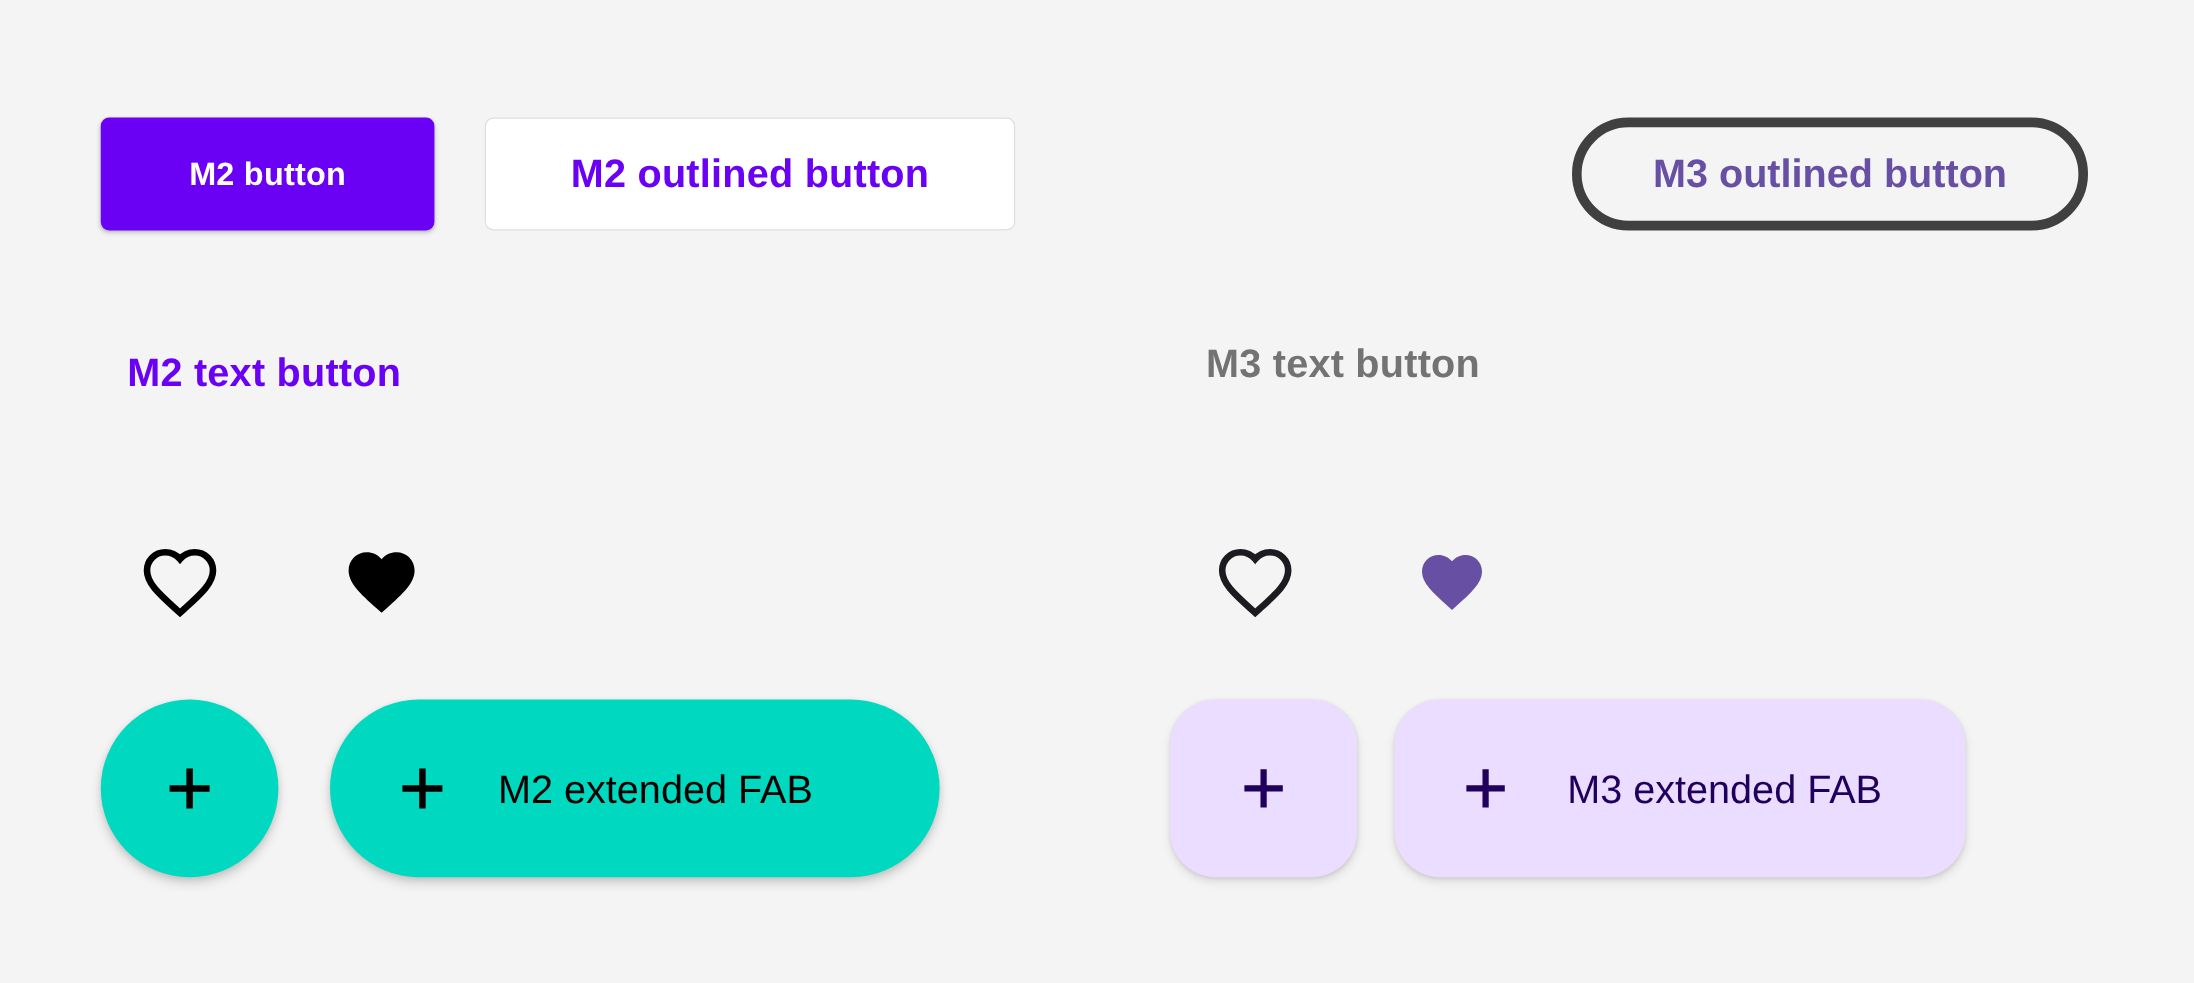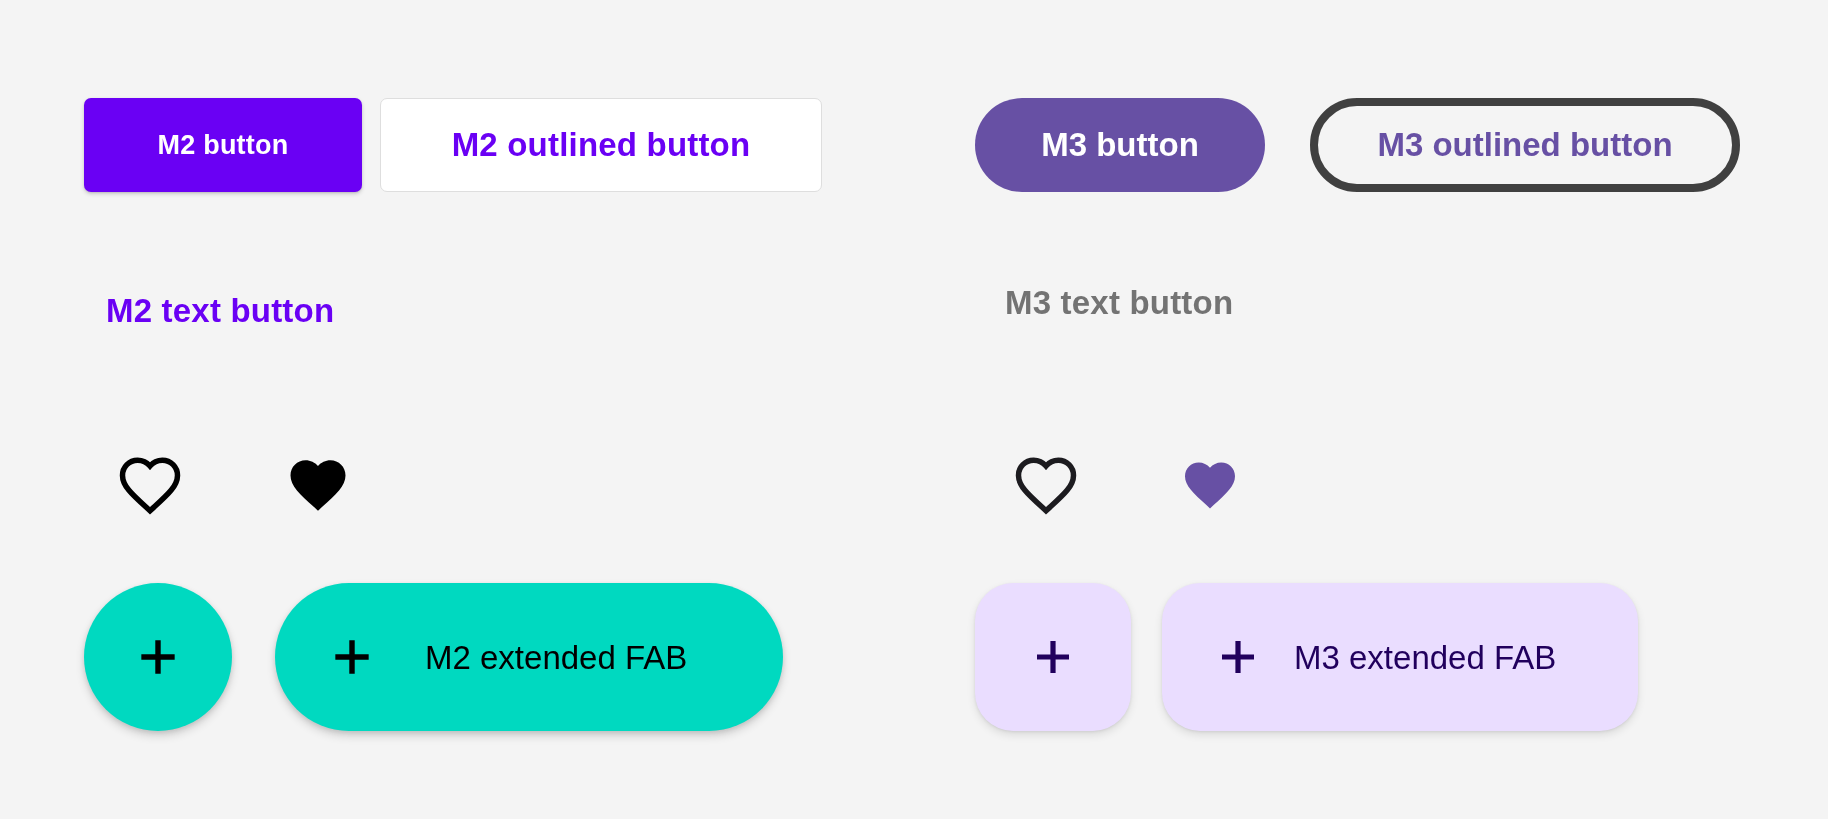--- a/index.html
+++ b/index.html
@@ -39,21 +39,21 @@
     align-items: center;
     justify-content: center;
     box-shadow: 0 2px 4px rgba(0,0,0,0.16), 0 1px 2px rgba(0,0,0,0.10);
     cursor: pointer;
     font-family: "Liberation Sans", sans-serif;
     padding: 0;
   }
 
   
   .m2-outlined-button {
-    left: 380px; top: 98px;
+    left: 404px; top: 98px;
     width: 442px; height: 94px;
     background: #ffffff;
     color: #6a00f4;
     border: 1.5px solid #dedede;
     border-radius: 7px;
     font-size: 33px;
     font-weight: bold;
     letter-spacing: 0.2px;
     display: flex;
     align-items: center;
@@ -157,21 +157,21 @@
   
   .m2-extended-fab {
     left: 275px; top: 583px;
     width: 508px; height: 148px;
     background: #00d9c0;
     border: none;
     border-radius: 74px;
     display: flex;
     align-items: center;
     justify-content: flex-start;
-    gap: 48px;
+    gap: 38px;
     padding: 0 52px;
     box-sizing: border-box;
     box-shadow: 0 5px 10px rgba(0,0,0,0.14), 0 2px 5px rgba(0,0,0,0.10);
     cursor: pointer;
     color: #000000;
     font-size: 33px;
     font-family: "Liberation Sans", sans-serif;
     white-space: nowrap;
   }
 
@@ -193,21 +193,21 @@
   
   .m3-extended-fab {
     left: 1162px; top: 583px;
     width: 476px; height: 148px;
     background: #eaddff;
     border: none;
     border-radius: 38px;
     display: flex;
     align-items: center;
     justify-content: flex-start;
-    gap: 32px;
+    gap: 44px;
     padding: 0 52px;
     box-sizing: border-box;
     box-shadow: 0 4px 8px rgba(0,0,0,0.10), 0 1px 3px rgba(0,0,0,0.08);
     cursor: pointer;
     color: #21005d;
     font-size: 33px;
     font-family: "Liberation Sans", sans-serif;
     white-space: nowrap;
   }
 
@@ -221,23 +221,20 @@
 <div class="stage">
 
   <button class="abs m2-button">
     <span>M2 button</span>
   </button>
 
   <button class="abs m2-outlined-button">
     <span>M2 outlined button</span>
   </button>
 
-  <button class="abs m3-button">
-    <span>M3 button</span>
-  </button>
 
   <button class="abs m3-outlined-button">
     <span>M3 outlined button</span>
   </button>
 
   <button class="abs text-button m2-text-button">
     <span>M2 text button</span>
   </button>
 
   <button class="abs text-button m3-text-button">

